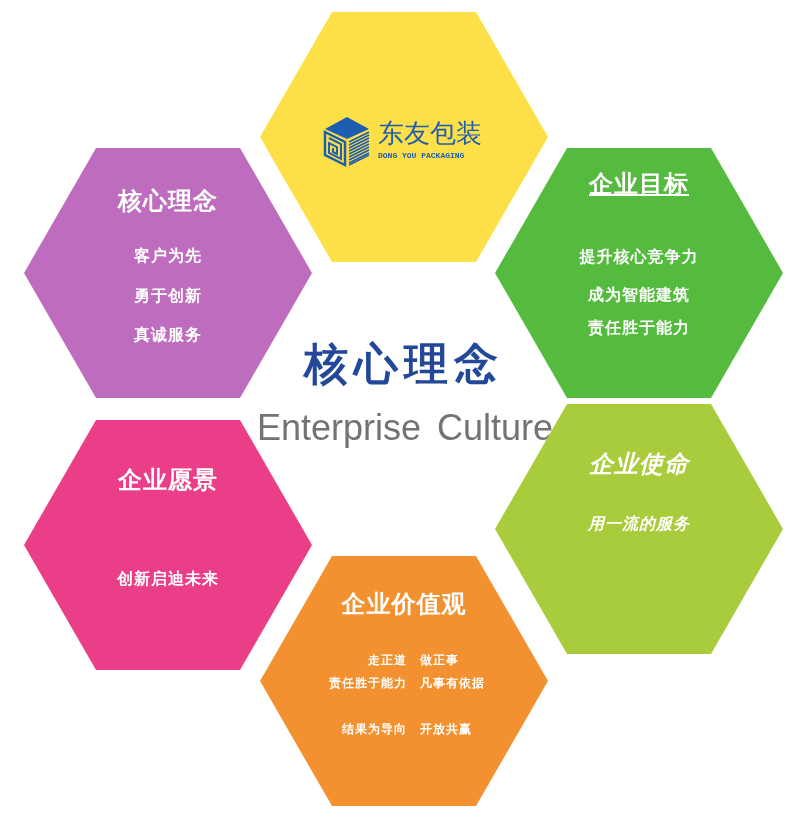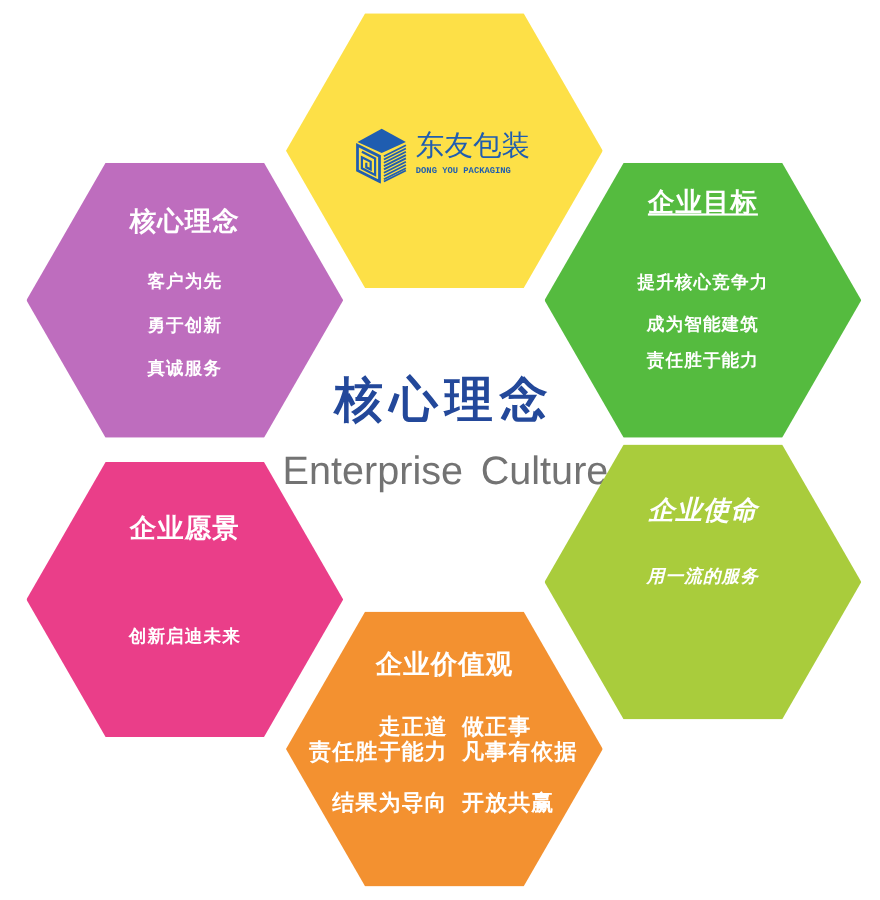--- a/index.html
+++ b/index.html
@@ -115,21 +115,21 @@
     }
 
     
     .val-row {
       position: absolute;
       left: 0;
       width: 100%;
       height: 20px;
       color: #ffffff;
       font-weight: bold;
-      font-size: 20px;
+      font-size: 12px;
       line-height: 20px;
       letter-spacing: 1px;
     }
     .val-row .col-l {
       position: absolute;
       right: 141px;
       text-align: right;
       white-space: nowrap;
     }
     .val-row .col-r {

